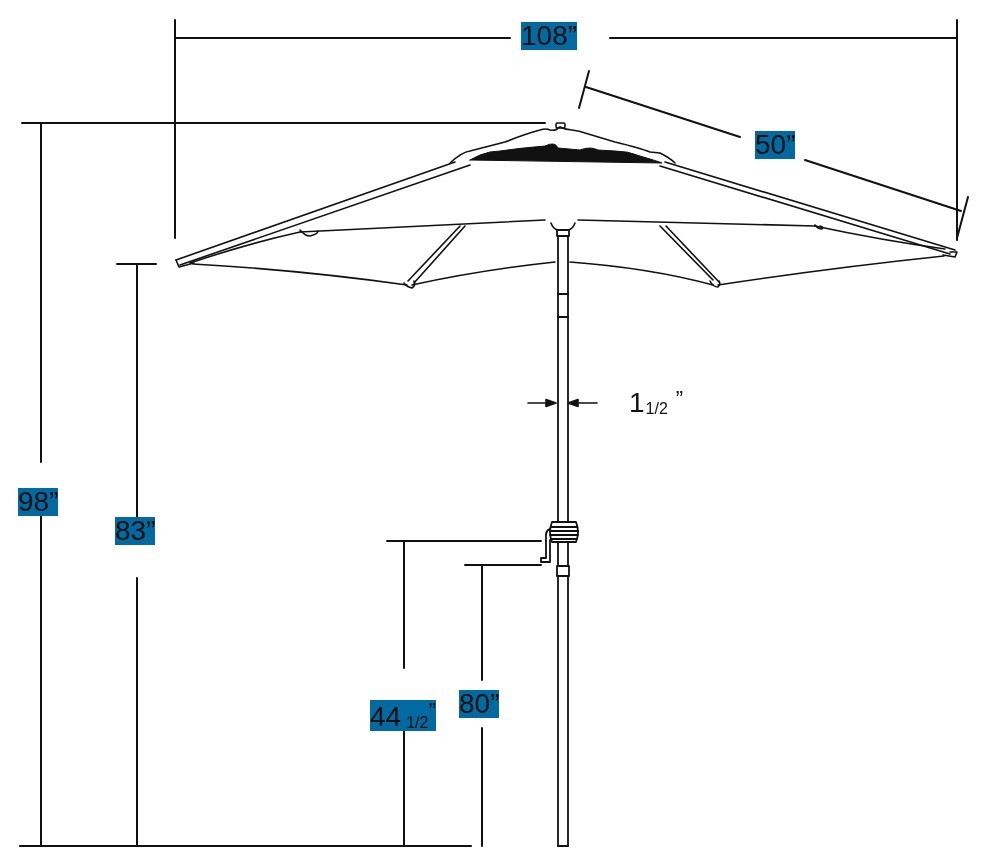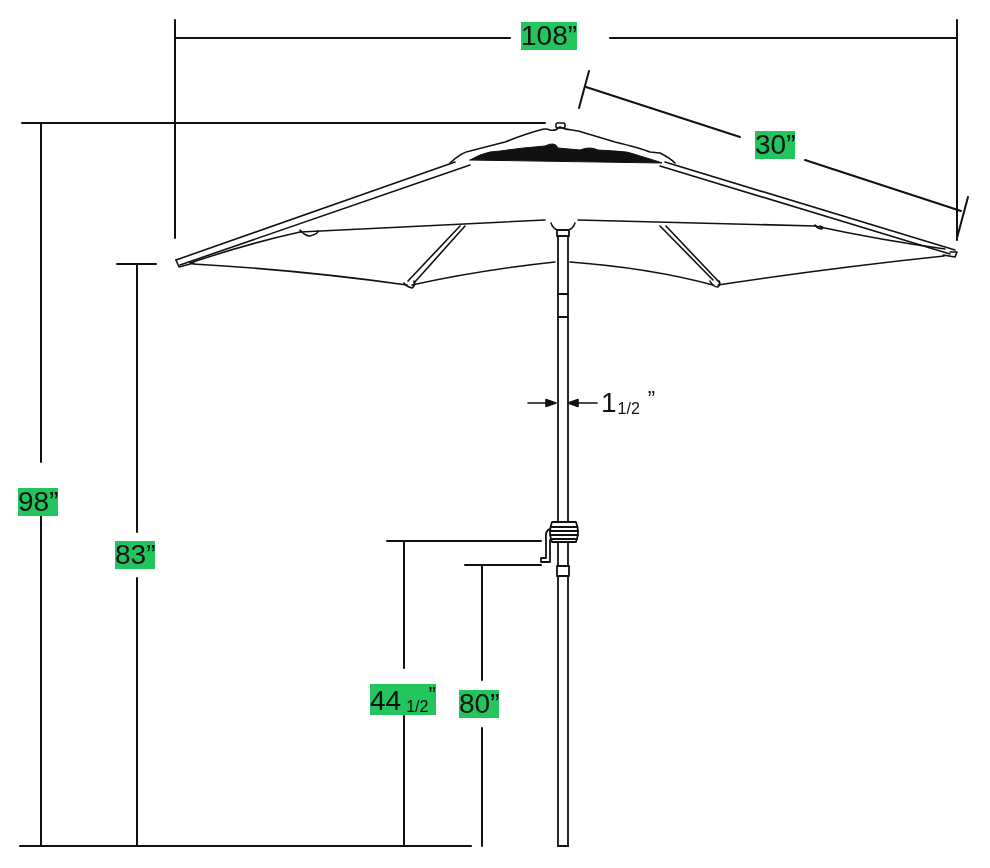--- a/index.html
+++ b/index.html
@@ -4,26 +4,26 @@
 <style>
   html, body { margin: 0; padding: 0; background: #ffffff; }
   body { width: 990px; height: 868px; position: relative; overflow: hidden; }
   #diagram { position: absolute; left: 0; top: 0; width: 990px; height: 868px; }
   .label {
     position: absolute;
     font-family: "Liberation Sans", sans-serif;
     font-size: 28px;
     color: #111111;
     line-height: 1;
-    background: #22c55e;
+    background: #0369a1;
     white-space: nowrap;
   }
   .label .frac { font-size: 16px; vertical-align: -2px; margin-left: 1px; }
   .label .quote { font-size: 28px; }
-  .label.small { font-size: 28px; background: transparent; }
+  .label.small { font-size: 28px; background: transparent; margin-left: 28px; }
 </style>
 </head>
 <body>
 
 <svg id="diagram" viewBox="0 0 990 868" xmlns="http://www.w3.org/2000/svg">
   <g fill="none" stroke="#111" stroke-width="1.6" stroke-linecap="round" stroke-linejoin="round">
 
     <g stroke-width="2">
       <line x1="175" y1="20" x2="175" y2="238"></line>
       <line x1="957" y1="20" x2="957" y2="240"></line>
@@ -132,34 +132,34 @@
       <line x1="558" y1="846" x2="568" y2="846"></line>
     </g>
   </g>
 </svg>
 
 <div class="label" style="left:521px; top:22px;">
   <span>108</span><span class="quote">”</span>
 </div>
 
 <div class="label" style="left:755px; top:131px;">
-  <span>30</span><span class="quote">”</span>
+  <span>50</span><span class="quote">”</span>
 </div>
 
 <div class="label" style="left:18px; top:488px;">
   <span>98</span><span class="quote">”</span>
 </div>
 
-<div class="label" style="left:115px; top:541px;">
+<div class="label" style="left:115px; top:517px;">
   <span>83</span><span class="quote">”</span>
 </div>
 
 <div class="label small" style="left:601px; top:388px;">
   <span>1</span><span class="frac">1/2</span><span class="quote" style="margin-left:8px; vertical-align:6px; font-size:22px;">”</span>
 </div>
 
-<div class="label" style="left:370px; top:684px;">
+<div class="label" style="left:370px; top:700px;">
   <span>44</span><span class="frac" style="margin-left:5px;">1/2</span><span class="quote" style="vertical-align:8px; font-size:22px;">”</span>
 </div>
 
 <div class="label" style="left:459px; top:690px;">
   <span>80</span><span class="quote">”</span>
 </div>
 
 </body></html>

